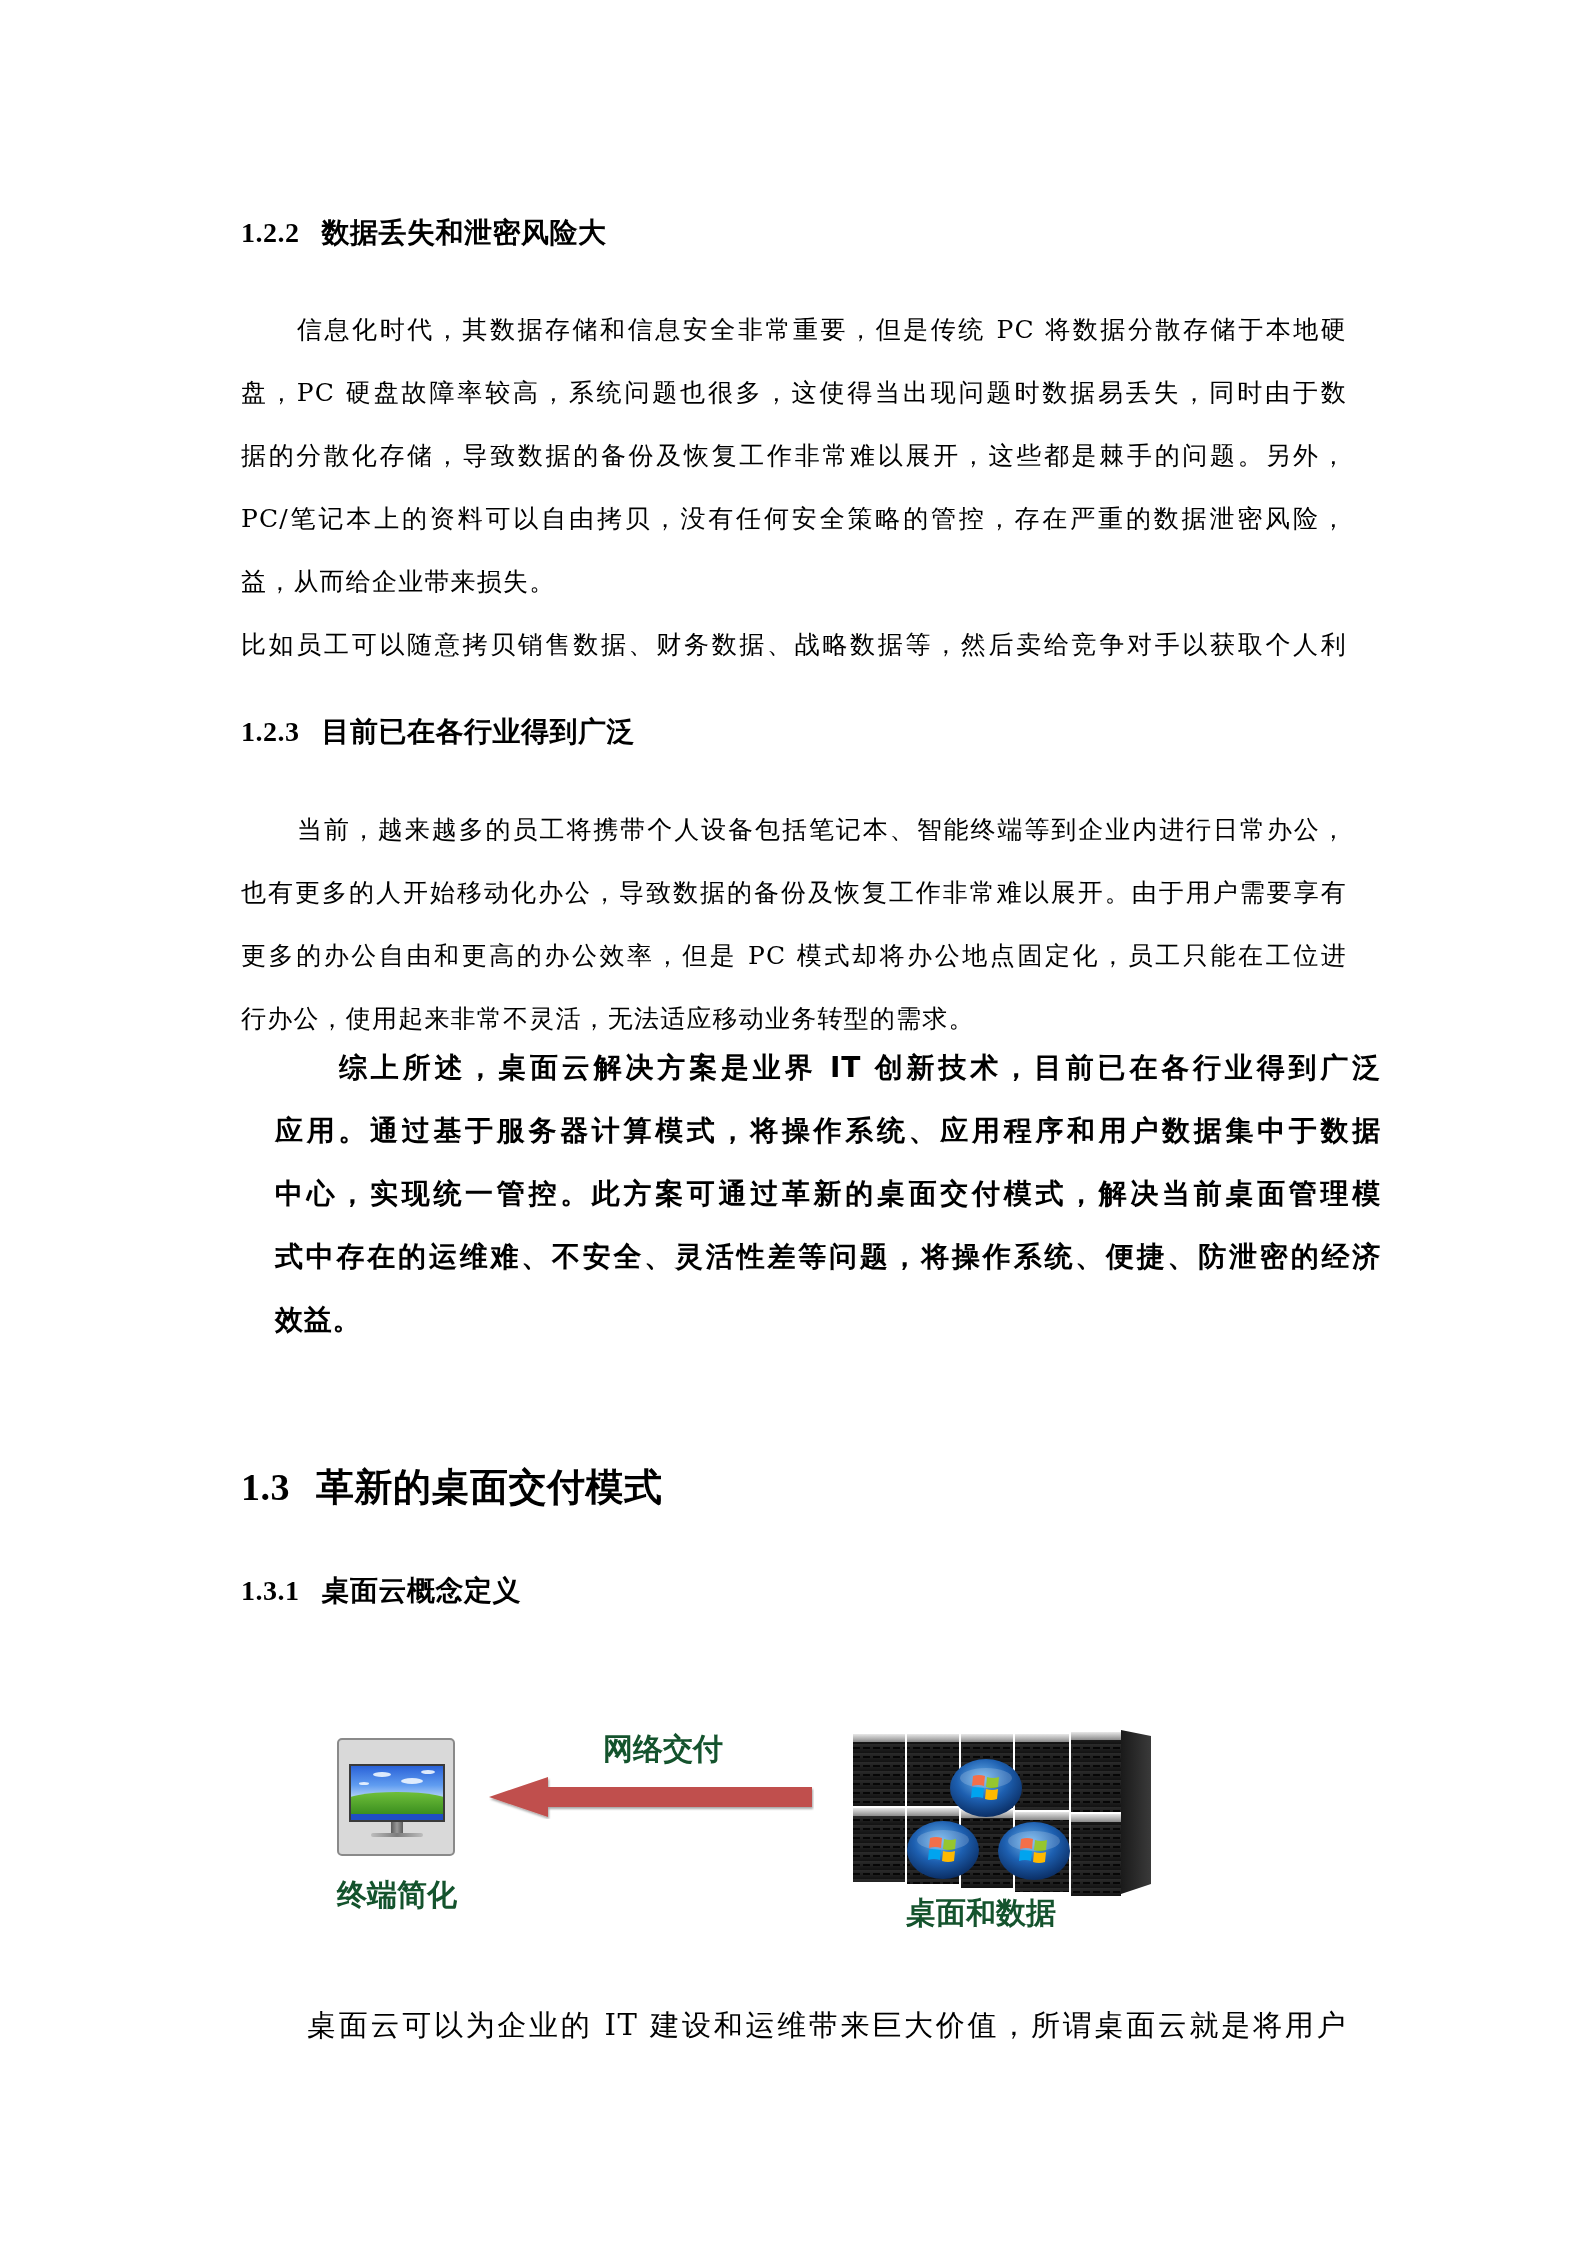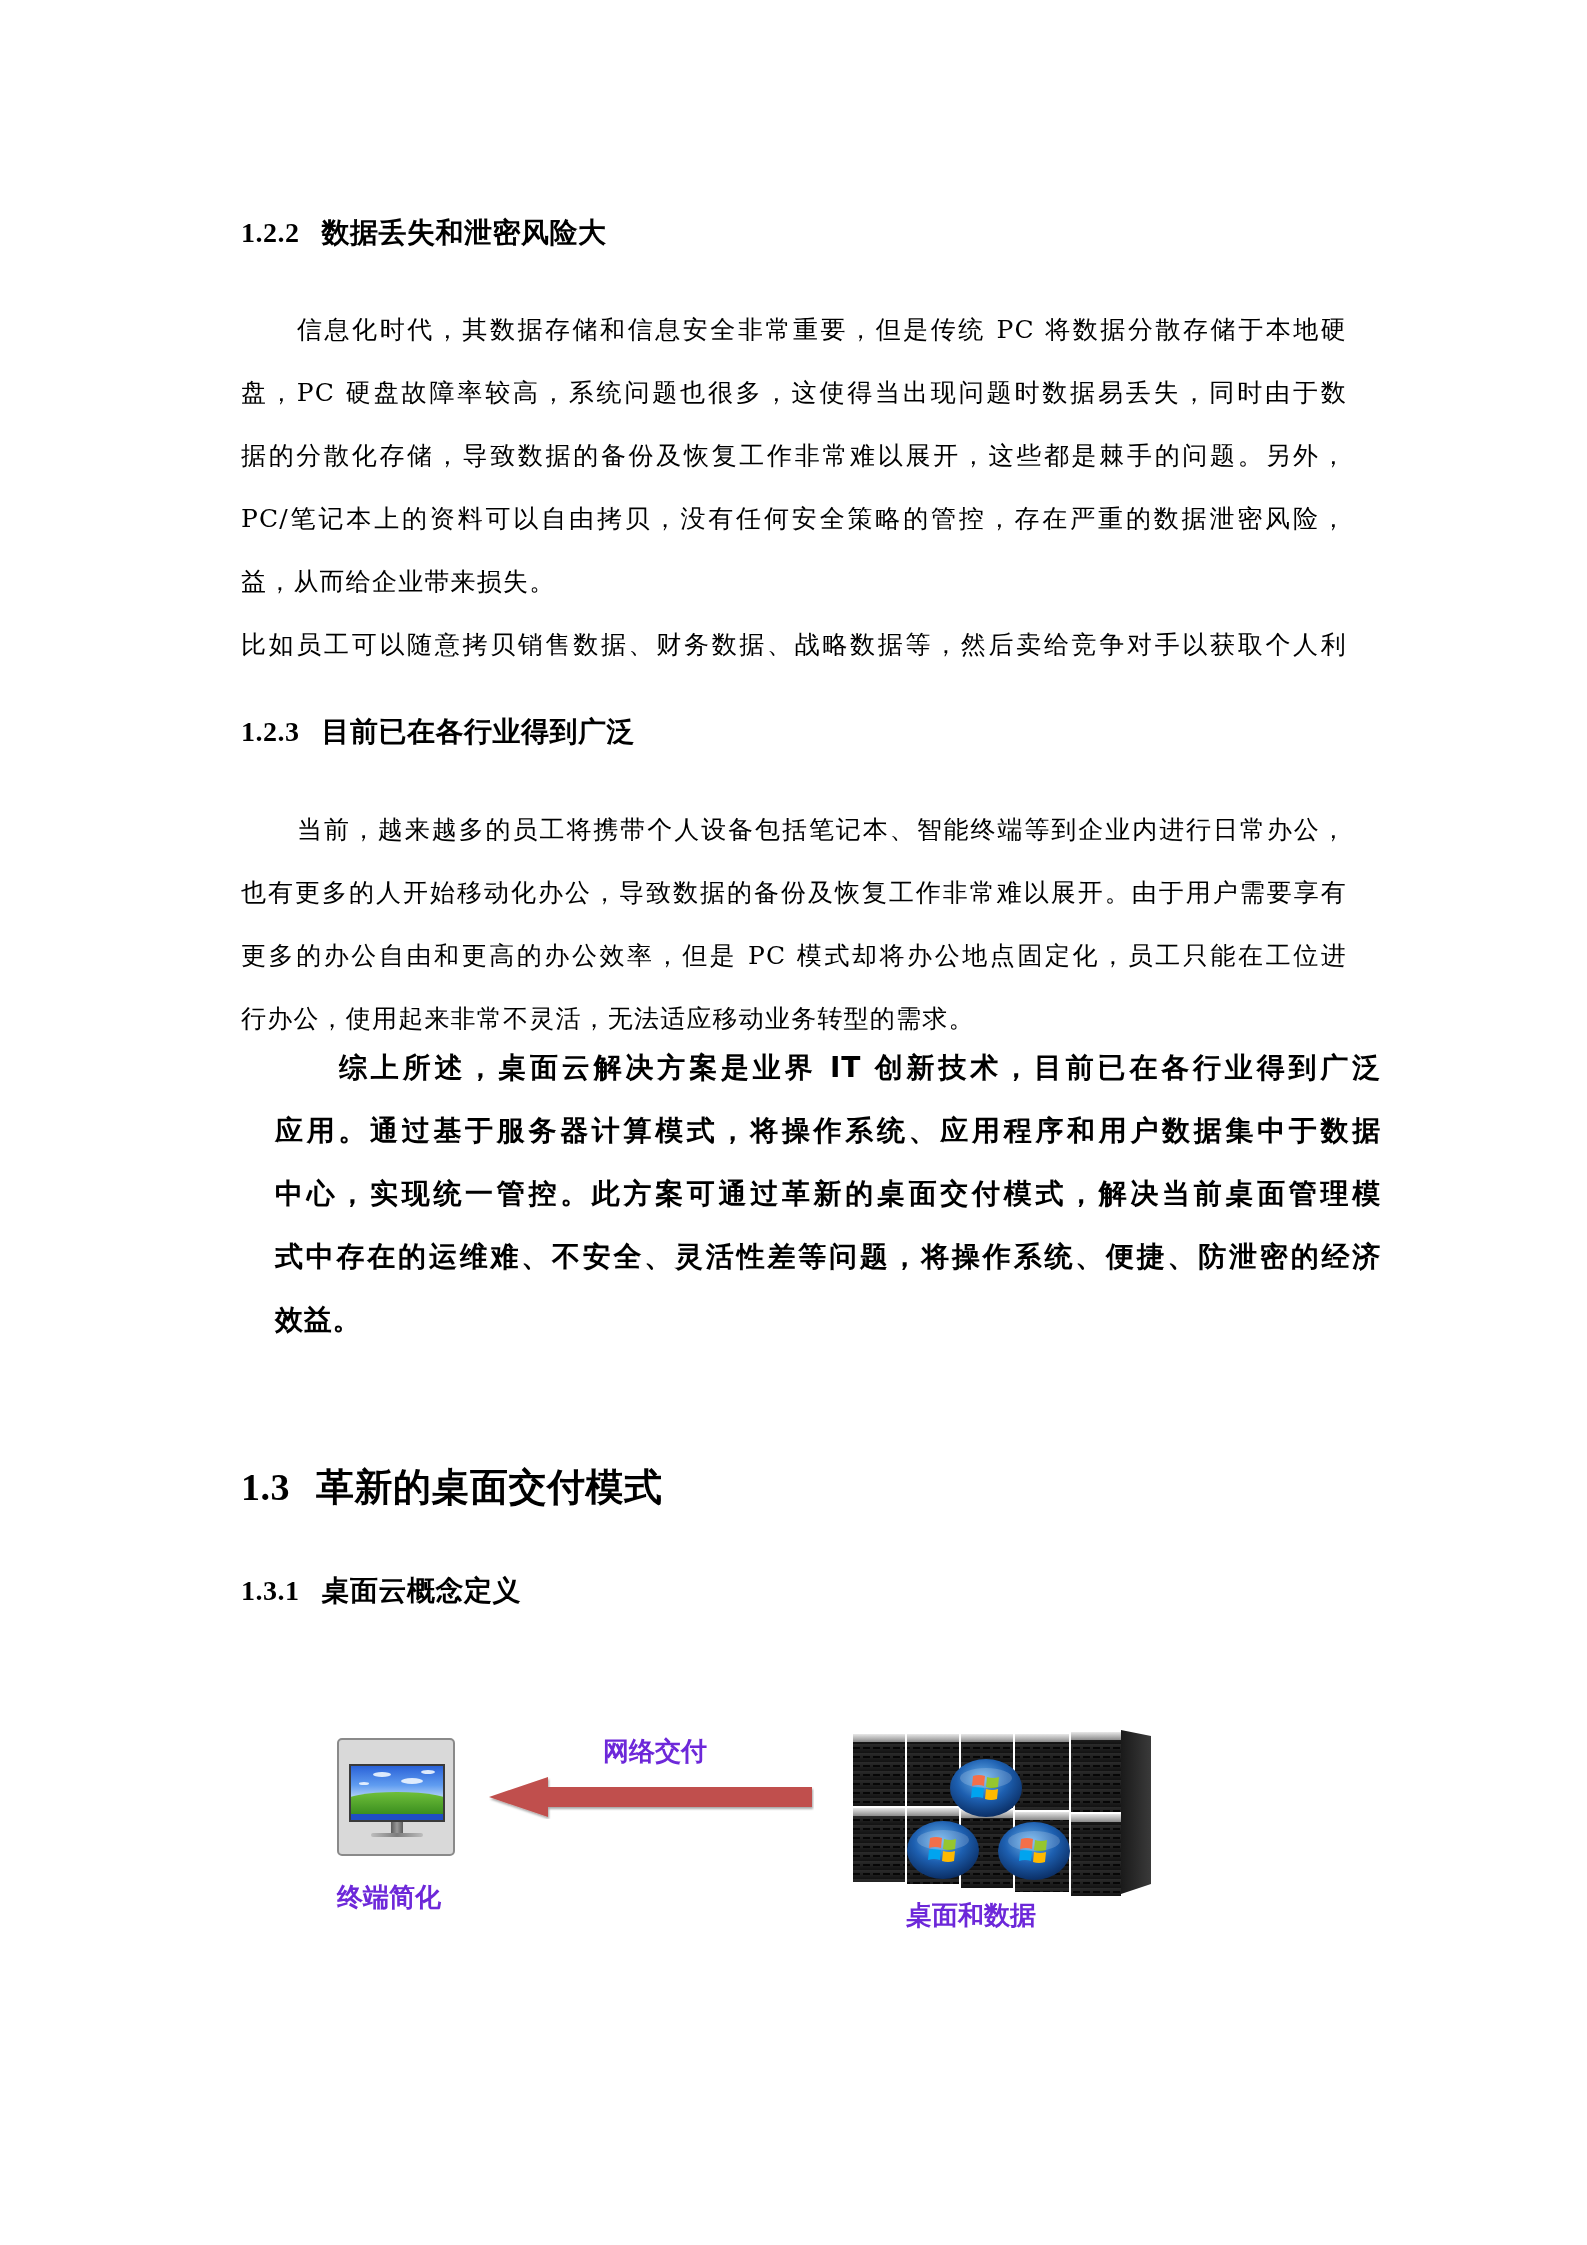--- a/index.html
+++ b/index.html
@@ -163,26 +163,26 @@
     position: absolute;
     left: 32px;
     top: 93px;
     width: 52px;
     height: 4px;
     border-radius: 2px;
     background: linear-gradient(90deg, #bdbdbd, #7d7d7d, #bdbdbd);
   }
   .diag-label {
     position: absolute;
-    font-family: Liberation Sans, sans-serif;
-    font-weight: bold;
-    font-size: 26px;
+    font-family: Liberation Mono, monospace;
+    font-weight: bold;
+    font-size: 30px;
     line-height: 34px;
     white-space: nowrap;
-    color: #6d28d9;
+    color: #14532d;
   }
   .arrow {
     position: absolute;
     left: 169px;
     top: 77px;
     width: 325px;
     height: 42px;
   }
   .servers {
     position: absolute;
@@ -355,14 +355,17 @@
           <path d="M1,14 Q7,12 13,14 L12,24 Q6,22 0,24 Z" fill="#00a4ef"></path>
           <path d="M15,15 Q21,17 27,15 L26,25 Q20,27 14,25 Z" fill="#ffb900"></path>
         </g>
         <ellipse cx="183" cy="115" rx="26" ry="10" fill="#ffffff" opacity="0.18"></ellipse>
       </g>
     </svg>
 
     <div class="diag-label" style="left:586px;top:198px;">桌面和数据</div>
   </div>
 
+  <div class="para regular" style="top:1994px;">
+    <span class="line indent" style="font-size:29px;letter-spacing:1.5px;padding-left:66px;">桌面云可以为企业的 IT 建设和运维带来巨大价值，所谓桌面云就是将用户</span>
+  </div>
 
 </div>
 
 </body></html>

